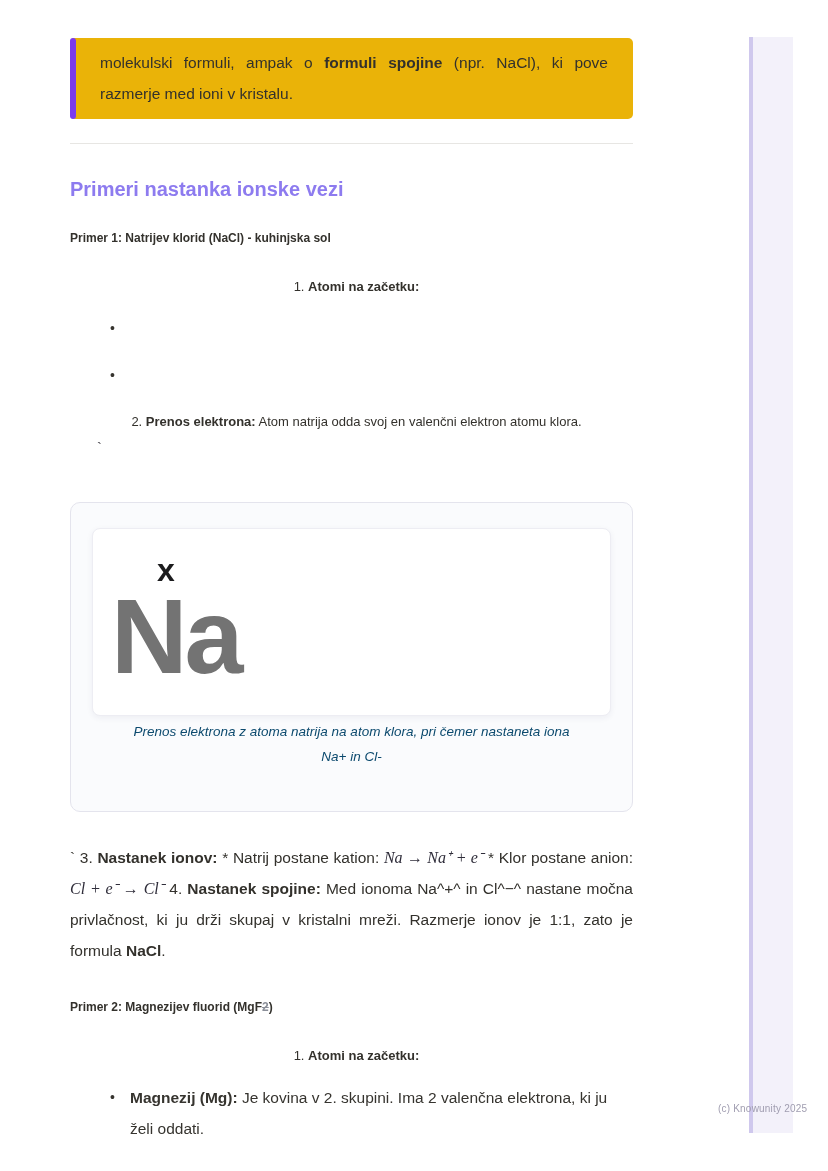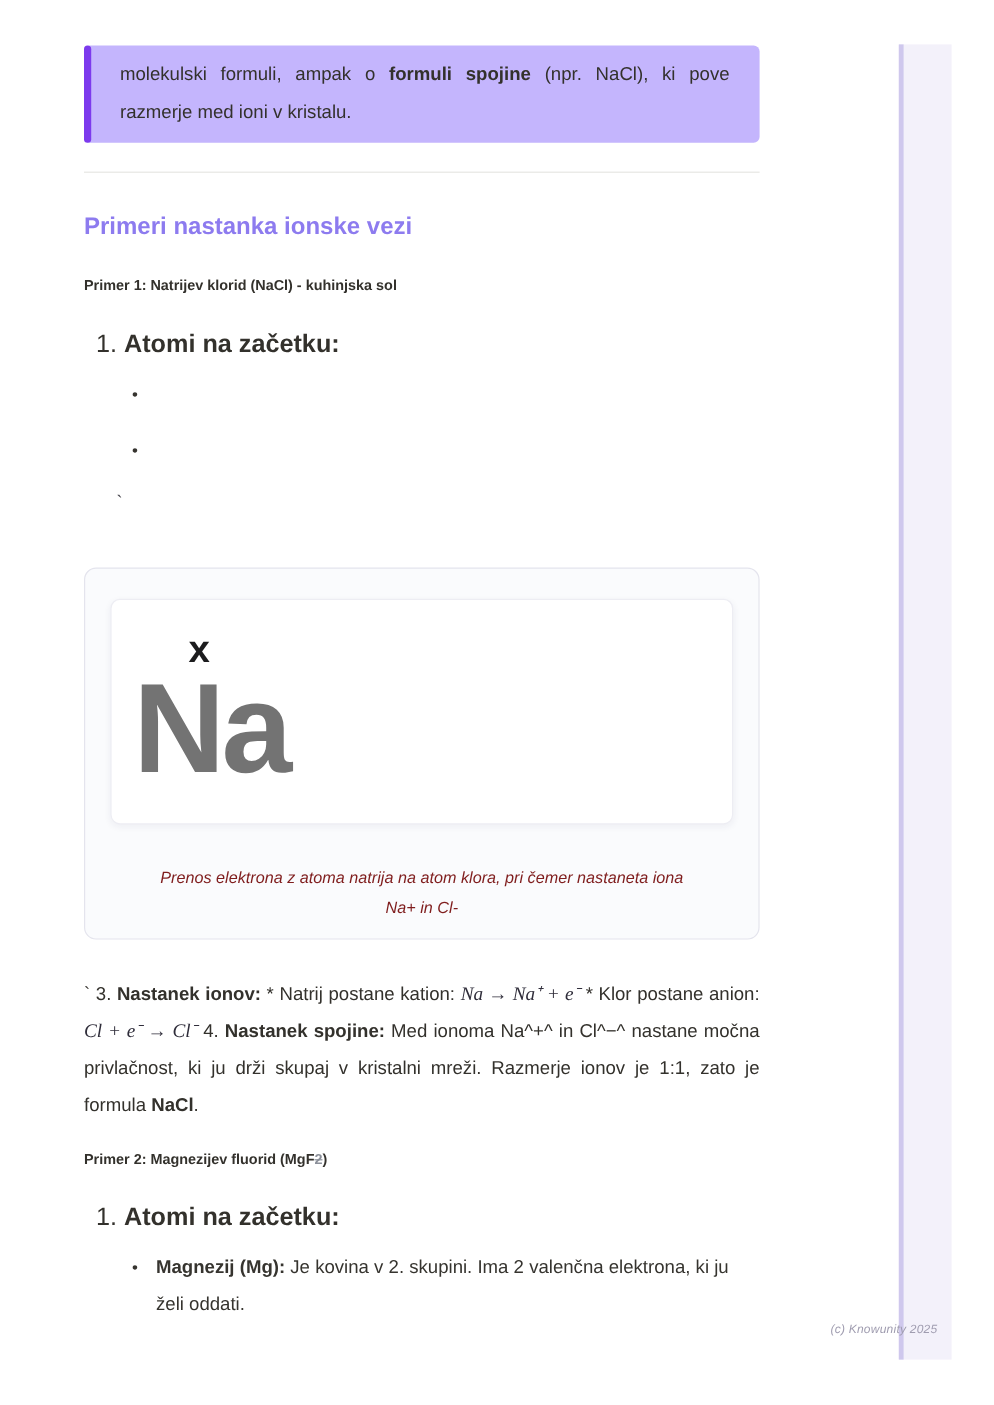--- a/index.html
+++ b/index.html
@@ -4,33 +4,33 @@
 <style>
   * { margin:0; padding:0; box-sizing:border-box; }
   html,body { background:#ffffff; }
   body {
     width:828px; height:1171px; position:relative; overflow:hidden;
     font-family:"Liberation Sans", sans-serif; color:#36342f;
   }
   .content { position:absolute; left:70px; top:0; width:563px; }
 
   
-  .callout { margin-top:38px; position:relative; background:#c4b5fd; border-radius:5px; padding:9px 25px 10px 30px; }
+  .callout { margin-top:38px; position:relative; background:#eab308; border-radius:5px; padding:9px 25px 10px 30px; }
   .callout-bar { position:absolute; left:0; top:0; bottom:0; width:6px; background:#7c3aed; border-radius:4px; }
   .callout-text { font-size:15.5px; line-height:31px; text-align:justify; color:#33312c; }
 
   .divider { border:none; border-top:1px solid #e7e6e3; margin:24px 0 0 0; }
 
   .section-heading { margin-top:30px; font-size:20px; line-height:30px; font-weight:700; color:#8d7bef; }
 
   .example-title { font-size:12px; font-weight:700; color:#33312c; }
   .example-title.first { margin-top:27px; }
-  .example-title.second { margin-top:22px; }
+  .example-title.second { margin-top:34px; }
 
-  .oitem { margin-top:27px; font-size:21px; line-height:29px; padding-left:10px; color:#33312c; }
+  .oitem { margin-top:27px; font-size:13px; line-height:29px; padding-left:10px; color:#33312c;text-align:center; }
   .oitem .num { font-weight:400; }
   b, .bold { font-weight:700; }
 
   .bullets { margin-top:12px; }
   .bullet { display:flex; padding-left:40px; margin-bottom:16px; font-size:15.5px; line-height:31px; }
   .bullet .marker { width:20px; font-size:14px; line-height:31px; }
   .bullet .btext { width:483px; }
 
   .backtick-line { padding-left:27px; font-size:15px; line-height:24px; color:#44424a; }
 
@@ -45,29 +45,29 @@
   .atom-symbol { font-size:106px; font-weight:700; letter-spacing:-3px; color:#737373; line-height:0.92; }
   .na-x { position:absolute; top:-4px; left:46px; font-size:32px; font-weight:700; color:#1c1c1e; line-height:1; }
   .cl-group { position:relative; width:186px; height:166px; }
   .cl-group .atom-symbol { position:absolute; left:34px; top:50%; transform:translateY(-50%); }
   .dot { position:absolute; width:15px; height:15px; border:4px solid #151515; border-radius:50%; background:#fff; }
   .dot.tl { left:64px; top:0; }   .dot.tr { left:102px; top:0; }
   .dot.bl { left:64px; bottom:0; }.dot.br { left:102px; bottom:0; }
   .dot.lt { left:0; top:49px; }   .dot.lb { left:0; top:84px; }
   .dot.rt { right:0; top:49px; }  .dot.rb { right:0; top:84px; }
 
-  .figure-caption { margin-top:32px; text-align:center; font-style:italic; color:#7f1d1d; font-size:13.5px; line-height:25px; }
+  .figure-caption { margin-top:3px; text-align:center; font-style:italic; color:#0c4a6e; font-size:13.5px; line-height:25px; }
 
   .steps { margin-top:30px; font-size:15.5px; line-height:31px; text-align:justify; color:#33312c; }
   .math { font-family:Liberation Serif, serif; font-style:italic; font-size:16px; color:#2f2d3a; }
 
   .strike { text-decoration:line-through; color:#8b8f99; font-weight:700; }
 
   .edge-strip { position:absolute; left:749px; top:37px; width:44px; height:1096px; background:#f3f1fa; border-left:4px solid #cfc8ed; z-index:1; }
-  .watermark { position:absolute; left:692px; top:1103px; font-size:10px; color:#a09db0; z-index:5; letter-spacing:0.2px;font-style:italic; }
+  .watermark { position:absolute; left:718px; top:1103px; font-size:10px; color:#a09db0; z-index:5; letter-spacing:0.2px; }
 </style>
 </head>
 <body>
 
 <div class="content">
 
   <div class="callout">
     <div class="callout-bar"></div>
     <div class="callout-text"><span>molekulski formuli, ampak o </span><b>formuli spojine</b><span> (npr. NaCl), ki pove razmerje med ioni v kristalu.</span></div>
   </div>
@@ -82,20 +82,21 @@
 
   <div class="bullets">
     <div class="bullet">
       <span class="marker">•</span>
     </div>
     <div class="bullet">
       <span class="marker">•</span>
     </div>
   </div>
 
+  <div class="oitem" style="margin-top:12px;"><span class="num">2.</span> <b>Prenos elektrona:</b><span> Atom natrija odda svoj en valenčni elektron atomu klora.</span></div>
   <div class="backtick-line">`</div>
 
   <div class="figure">
     <div class="figure-card">
       <div class="na-group">
         <div class="na-x">x</div>
         <div class="atom-symbol">Na</div>
       </div>
     </div>
     <div class="figure-caption">

